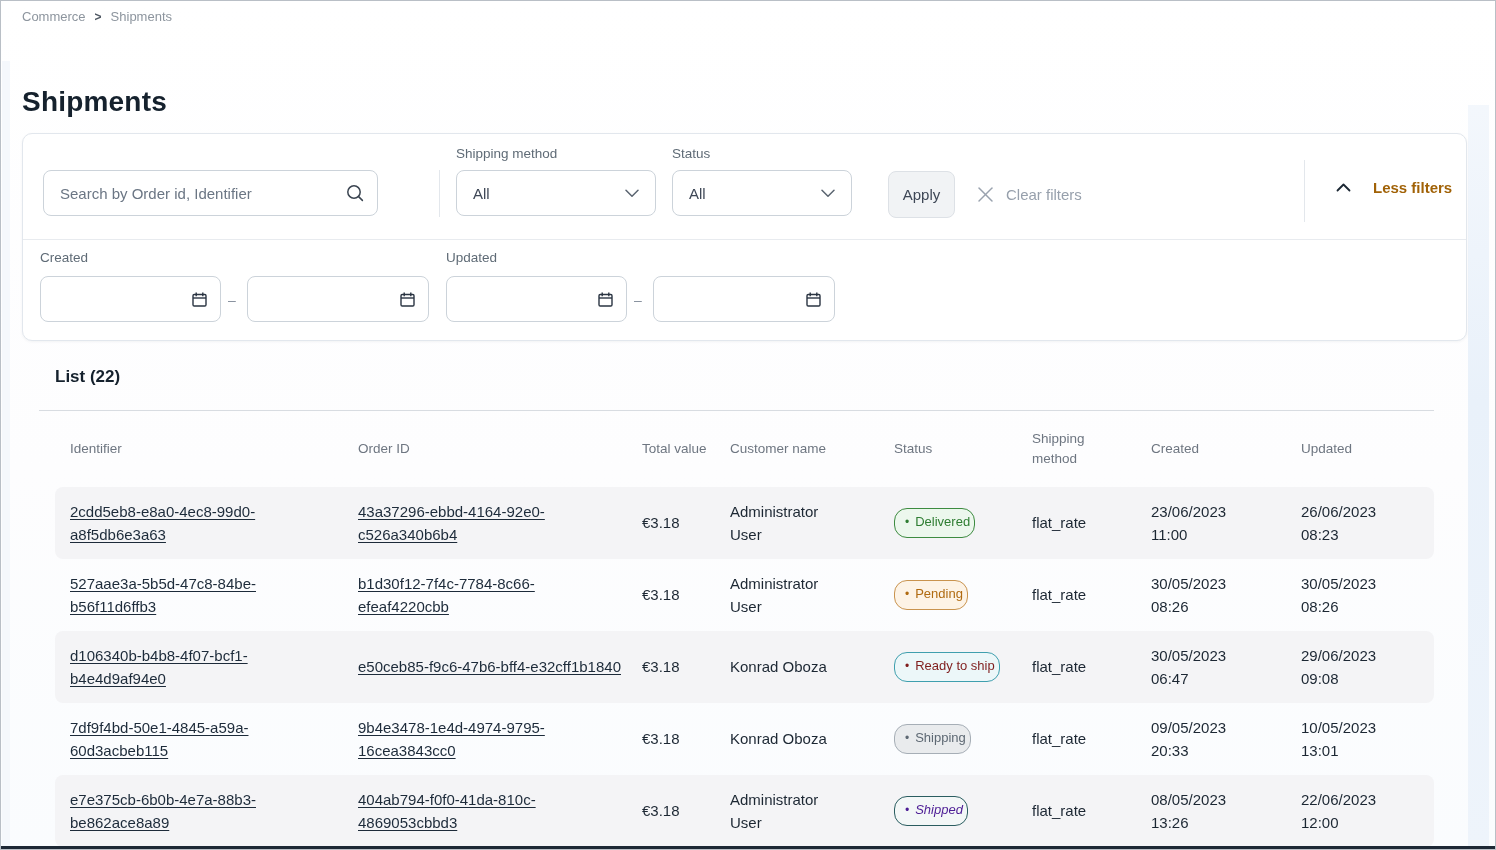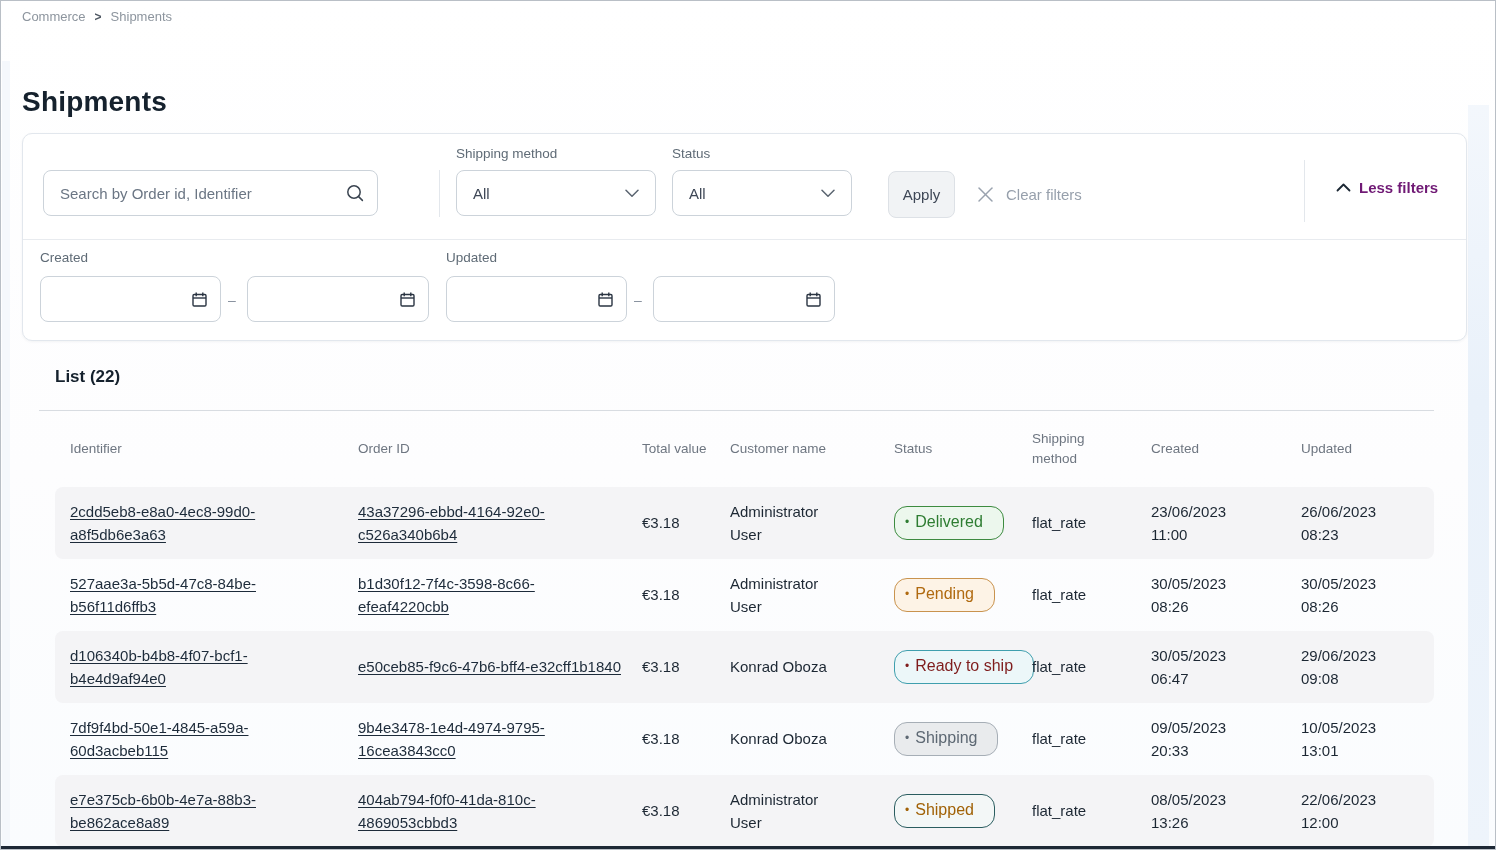--- a/index.html
+++ b/index.html
@@ -37,48 +37,48 @@
     display:flex;align-items:center;justify-content:space-between;padding:0 16px;cursor:pointer;}
   .selectbox .sel-value{font-size:15px;color:#3e4756;}
   .vdiv{position:absolute;width:1px;background:#e3e7ec;}
   .hdiv{position:absolute;left:0;right:0;height:1px;background:#e8ebef;}
   .apply-btn{position:absolute;left:865px;top:37px;width:67px;height:47px;background:#f1f3f5;
     border:1px solid #dde1e6;border-radius:8px;font-size:15px;color:#3e4756;cursor:pointer;
     font-family:"Liberation Sans","DejaVu Sans",sans-serif;}
   .clear-btn{position:absolute;left:948px;top:37px;height:47px;display:flex;align-items:center;gap:12px;
     color:#97a0ac;font-size:15px;cursor:pointer;background:none;border:none;
     font-family:"Liberation Sans","DejaVu Sans",sans-serif;}
-  .less-filters{position:absolute;left:1307px;top:44px;display:flex;align-items:center;gap:8px;
-    font-size:15px;font-weight:700;color:#701a75;cursor:pointer;background:none;border:none;
+  .less-filters{position:absolute;left:1307px;top:44px;display:flex;align-items:center;gap:22px;
+    font-size:15px;font-weight:700;color:#a16207;cursor:pointer;background:none;border:none;
     font-family:"Liberation Sans","DejaVu Sans",sans-serif;}
   .range-dash{position:absolute;top:158px;color:#8a93a0;font-size:14px;}
 
   
   .list-section{position:absolute;top:352px;left:38px;width:1395px;}
   .list-title{font-size:17px;font-weight:700;color:#15212d;margin:14px 0 0 16px;}
   .list-divider{margin-top:23px;height:1px;background:#d8dce1;}
   .t-header,.t-row{display:grid;margin-left:16px;width:1379px;
     grid-template-columns:288px 284px 88px 164px 138px 119px 150px 1fr;
     align-items:center;padding-left:15px;}
   .t-header{height:76px;}
   .t-header .th{font-size:13.5px;color:#6e7681;padding-right:18px;line-height:1.45;}
   .t-row{height:72px;border-radius:8px;font-size:15px;color:#1c2733;}
   .t-row.striped{background:#f4f4f6;}
   .cell{padding-right:18px;line-height:1.55;}
   .cell a{color:#1d2b3a;text-decoration:underline;text-underline-offset:2px;cursor:pointer;}
   .cell-date{max-width:112px;}
   .cell-customer{max-width:126px;}
   .badge{display:inline-flex;align-items:center;border:1px solid;border-radius:13px;
-    padding:3px 20px 4px 10px;font-size:16px;white-space:nowrap;}
+    padding:3px 4px 4px 10px;font-size:13px;white-space:nowrap;}
   .badge::before{content:"•";margin-right:6px;font-size:12px;}
   .badge[data-status="Delivered"]{color:#2e7d32;background:#ecf7ed;border-color:#3d8b40;}
   .badge[data-status="Pending"]{color:#b06a10;background:#fdf3e6;border-color:#c9934e;}
   .badge[data-status="Ready to ship"]{color:#7f1d1d;background:#ecf7f9;border-color:#3f9fae;}
   .badge[data-status="Cancelled"]{color:#5d6873;background:#e9ebed;border-color:#a6aeb6;}
-  .badge[data-status="Shipped"]{color:#a16207;background:#f3f7f7;border-color:#2a5d60;}
+  .badge[data-status="Shipped"]{color:#4c1d95;background:#f3f7f7;border-color:#2a5d60;font-style:italic;}
   .icon{display:inline-flex;flex:none;}
 </style>
 </head>
 <body>
 
 <div class="viewport">
   <div class="edge-strip-left"></div>
   <div class="edge-strip-right"></div>
 
   <nav class="breadcrumb">
@@ -222,21 +222,21 @@
       <div class="cell">€3.18</div>
       <div class="cell cell-customer">Administrator User</div>
       <div class="cell"><span class="badge" data-status="Delivered">Delivered</span></div>
       <div class="cell">flat_rate</div>
       <div class="cell cell-date">23/06/2023 11:00</div>
       <div class="cell cell-date">26/06/2023 08:23</div>
     </div>
 
     <div class="t-row">
       <div class="cell"><a>527aae3a-5b5d-47c8-84be-b56f11d6ffb3</a></div>
-      <div class="cell"><a>b1d30f12-7f4c-3598-8c66-efeaf4220cbb</a></div>
+      <div class="cell"><a>b1d30f12-7f4c-7784-8c66-efeaf4220cbb</a></div>
       <div class="cell">€3.18</div>
       <div class="cell cell-customer">Administrator User</div>
       <div class="cell"><span class="badge" data-status="Pending">Pending</span></div>
       <div class="cell">flat_rate</div>
       <div class="cell cell-date">30/05/2023 08:26</div>
       <div class="cell cell-date">30/05/2023 08:26</div>
     </div>
 
     <div class="t-row striped">
       <div class="cell"><a>d106340b-b4b8-4f07-bcf1-b4e4d9af94e0</a></div>

